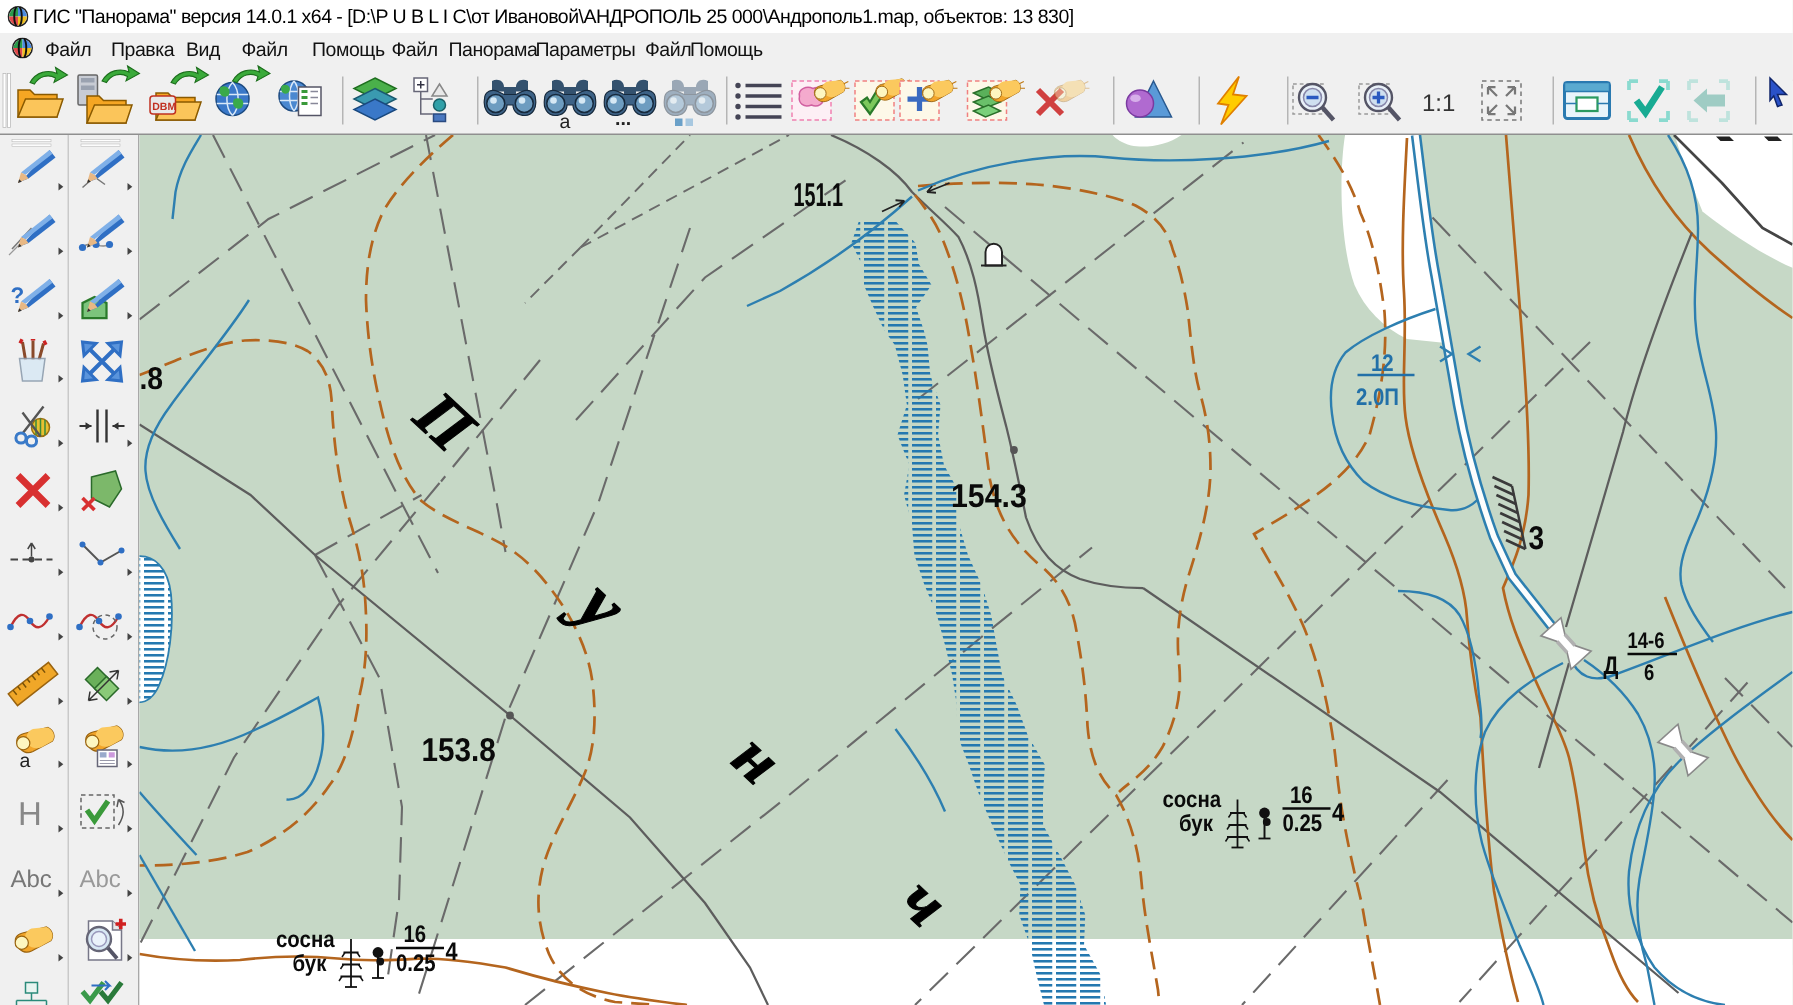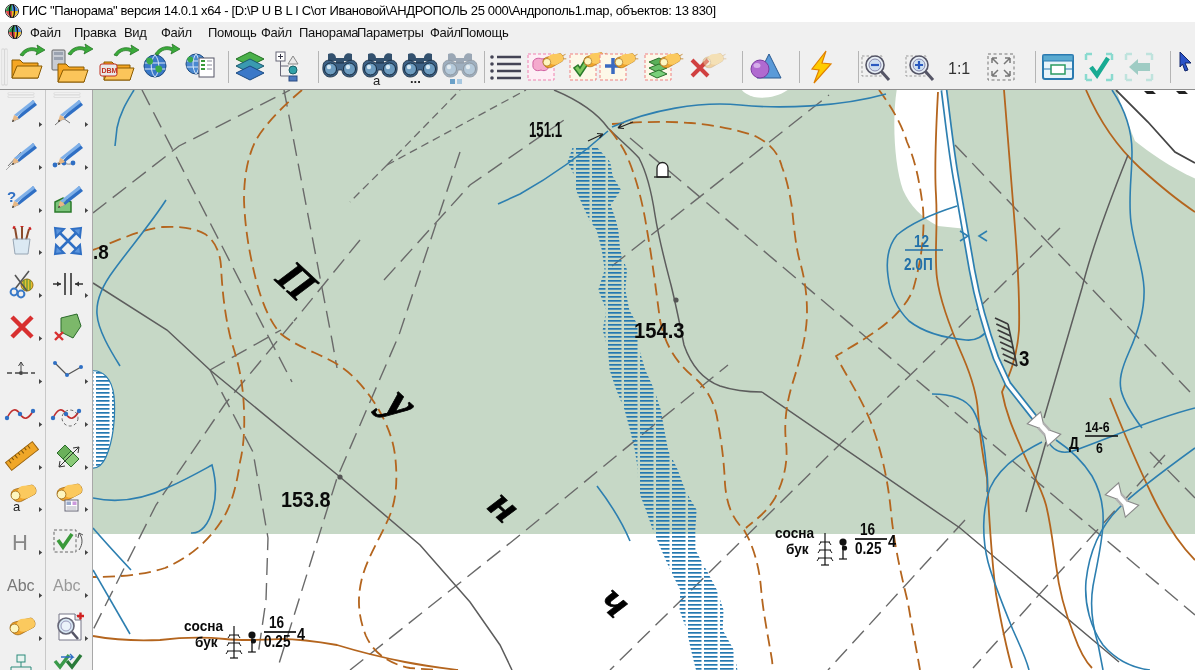--- a/index.html
+++ b/index.html
@@ -1,21 +1,21 @@
 <!DOCTYPE html>
 <html><head><meta charset="utf-8"><style>
 *{margin:0;padding:0;box-sizing:border-box}
 html,body{width:1195px;height:670px;overflow:hidden;font-family:"Liberation Sans",sans-serif;background:#fff}
 #title{position:absolute;left:0;top:0;width:1195px;height:22px;background:#fff;font-size:13px;letter-spacing:-0.35px;color:#000;white-space:nowrap}
 #title span{position:absolute;left:22px;top:3px}
 #menu{position:absolute;left:0;top:22px;width:1195px;height:32px;background:#f0f0f0;font-size:13px;letter-spacing:-0.3px;color:#111;border-bottom:1px solid #e2e2e2}
 #menu b{position:absolute;top:3px;font-weight:normal}
 #tbar{position:absolute;left:0;top:43px;width:1195px;height:47px;background:#f0f0f0;border-bottom:1px solid #8f8f8f}
 #sbar{position:absolute;left:0;top:90px;width:93px;height:580px;background:#f0f0f0}
-#map{position:absolute;left:93px;top:90px;width:1102px;height:444px;background:#c6d8c6}
+#map{position:absolute;left:93px;top:90px;width:1102px;height:536px;background:#c6d8c6}
 </style></head>
 <body>
 <div id="title">
     <svg width="14" height="14" style="position:absolute;left:5px;top:4px" viewBox="0 0 14 14">
       <circle cx="7" cy="7" r="6.5" fill="#fff" stroke="#222"></circle>
       <path d="M7 1 A6.5 6.5 0 0 0 1 7 L7 7 Z" fill="#2a9a4a"></path>
       <path d="M7 1 A6.5 6.5 0 0 1 13 7 L7 7 Z" fill="#4a8ae0"></path>
       <path d="M1 7 A6.5 6.5 0 0 0 7 13 L7 7 Z" fill="#e04a4a"></path>
       <path d="M13 7 A6.5 6.5 0 0 1 7 13 L7 7 Z" fill="#f0c020"></path>
       <path d="M6 0.5 C4 3 4 11 6 13.5 M8 0.5 C10 3 10 11 8 13.5" stroke="#111" fill="none" stroke-width="1.3"></path>

